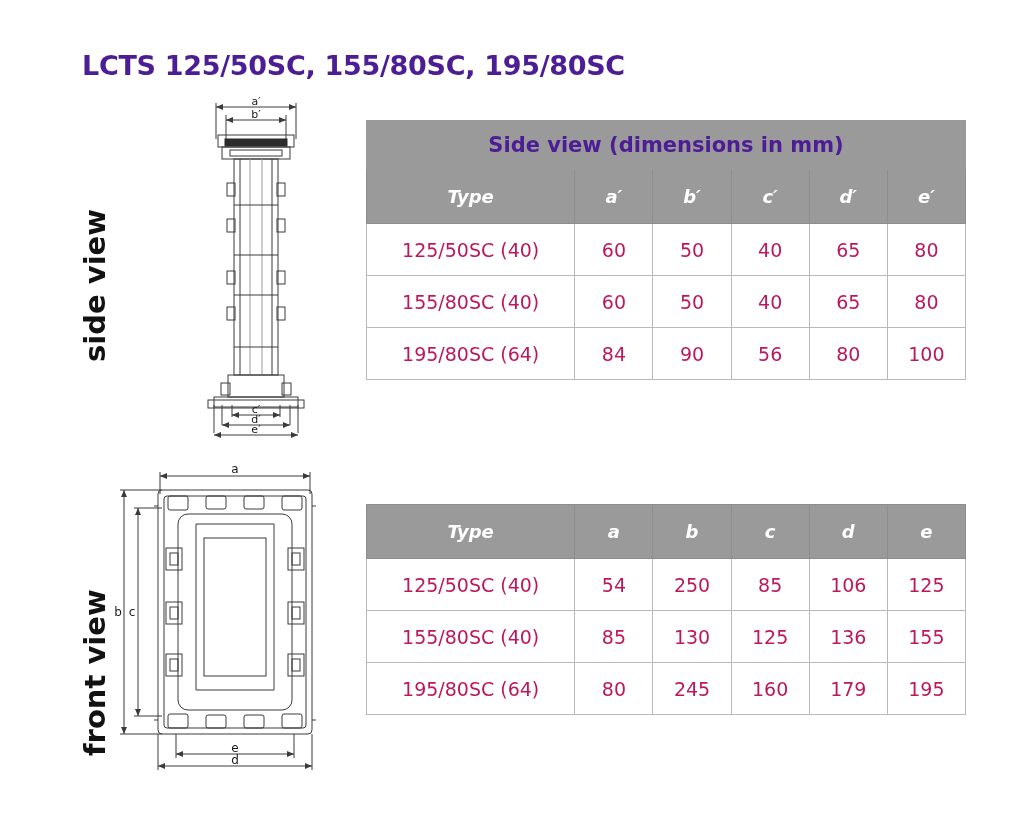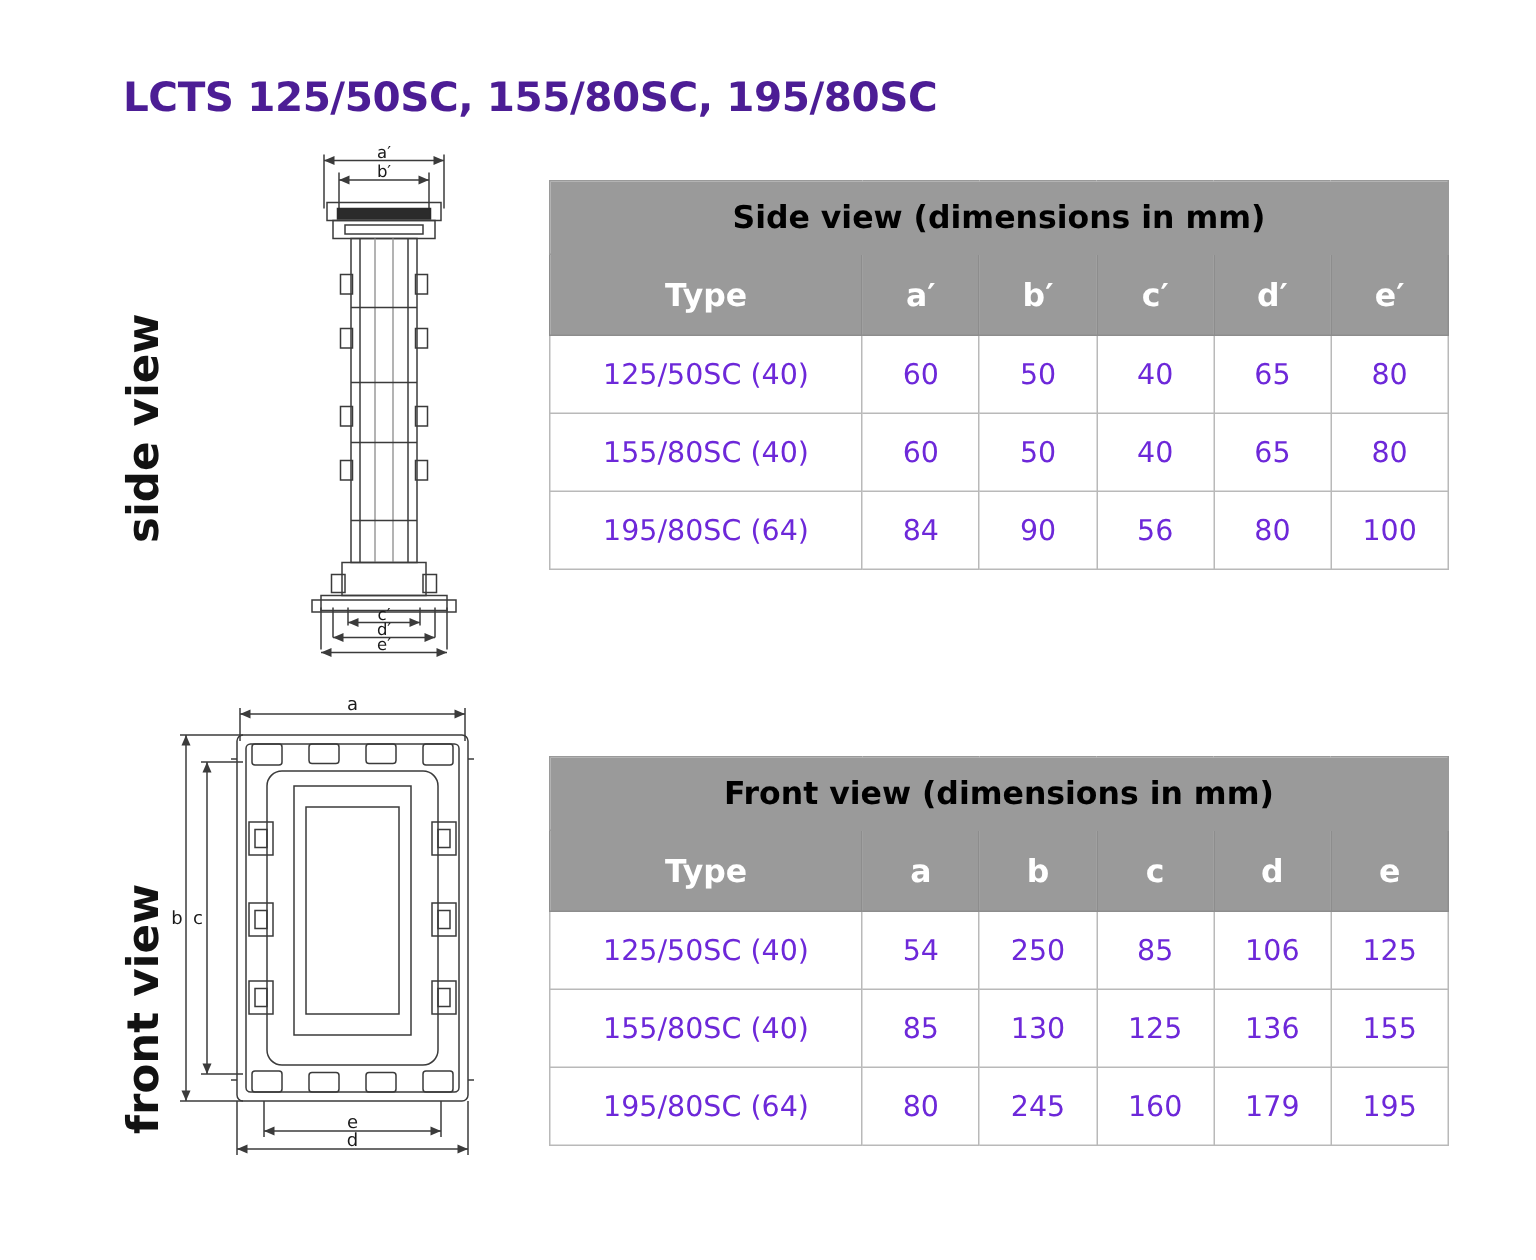--- a/index.html
+++ b/index.html
@@ -44,40 +44,41 @@
   .dim-table {
     position: absolute;
     border-collapse: collapse;
     table-layout: fixed;
     background: #fff;
   }
   .dim-table td, .dim-table th {
     border: 1px solid #b9b9b9;
     text-align: center;
     font-size: 19px;
-    color: #6d28d9;
+    color: #be185d;
     font-weight: normal;
     padding: 0;
     height: 51px;
   }
   .dim-table .title-row th {
     background: #9a9a9a;
-    color: #000000;
+    color: #4c1d95;
     font-size: 21px;
     font-weight: bold;
     height: 48px;
     border: 1px solid #9a9a9a;
   }
   .dim-table .head-row th {
     background: #9a9a9a;
     color: #ffffff;
-    font-size: 21px;
+    font-size: 18px;
     font-weight: bold;
     height: 53px;
     border: 1px solid #8d8d8d;
+    font-style: italic;
   }
   .dim-table tbody td.type-cell {
     text-align: center;
     font-size: 19px;
   }
   #table-side { left: 366px; top: 120px; width: 600px; }
   #table-front { left: 366px; top: 504px; width: 600px; }
 
   .col-type { width: 208px; }
   .col-v { width: 78px; }
@@ -309,23 +310,20 @@
 <table class="dim-table" id="table-front">
   <colgroup>
     <col class="col-type">
       <col class="col-v">
       <col class="col-v">
       <col class="col-v">
       <col class="col-v">
       <col class="col-v">
   </colgroup>
   <thead>
-    <tr class="title-row">
-      <th colspan="6">Front view (dimensions in mm)</th>
-    </tr>
     <tr class="head-row">
       <th>Type</th>
       <th>a</th>
       <th>b</th>
       <th>c</th>
       <th>d</th>
       <th>e</th>
     </tr>
   </thead>
   <tbody>

